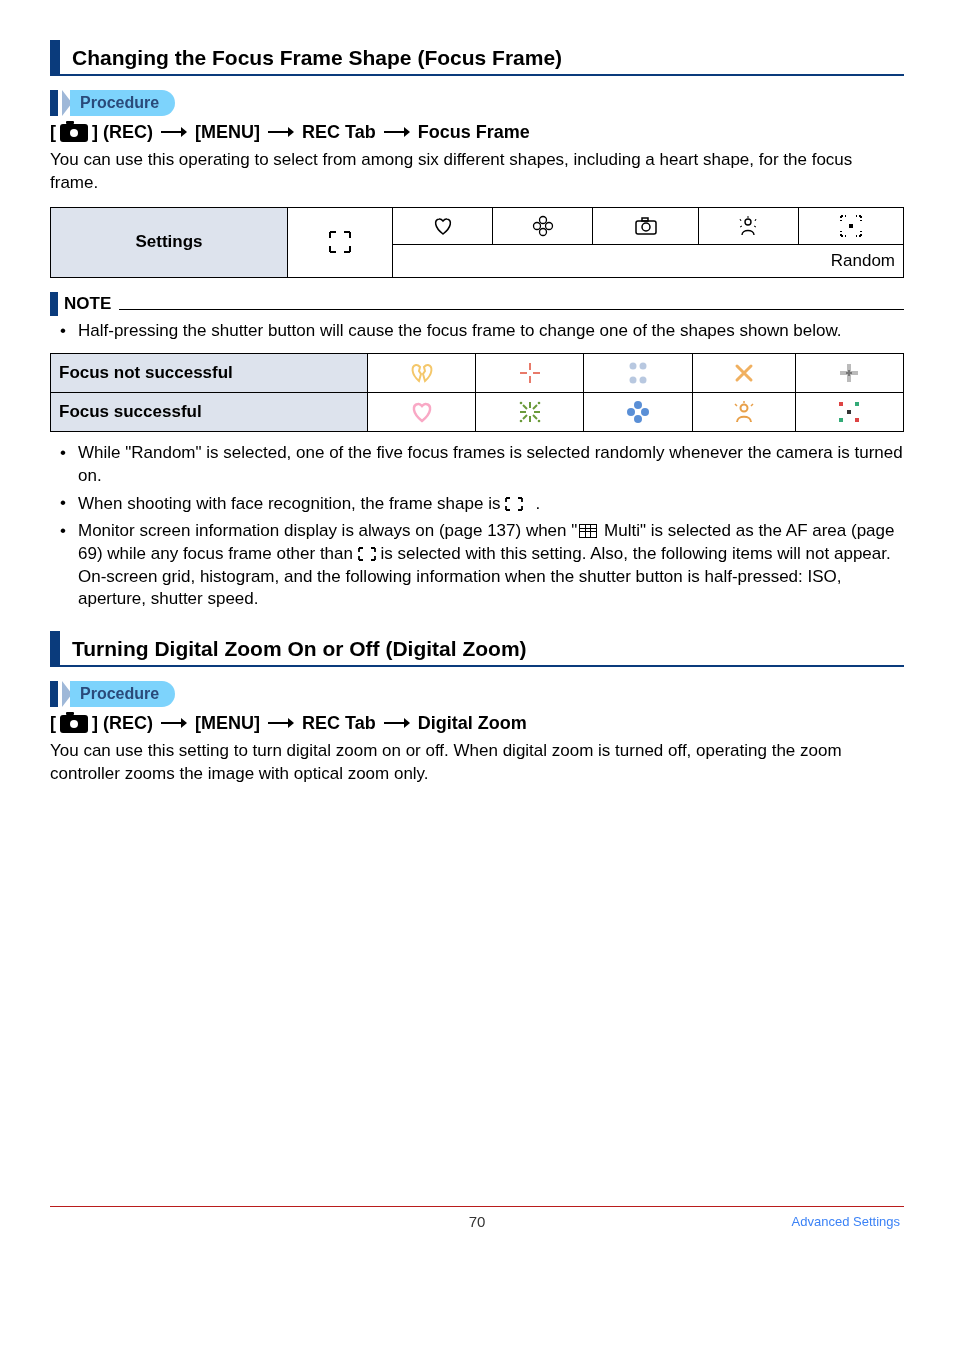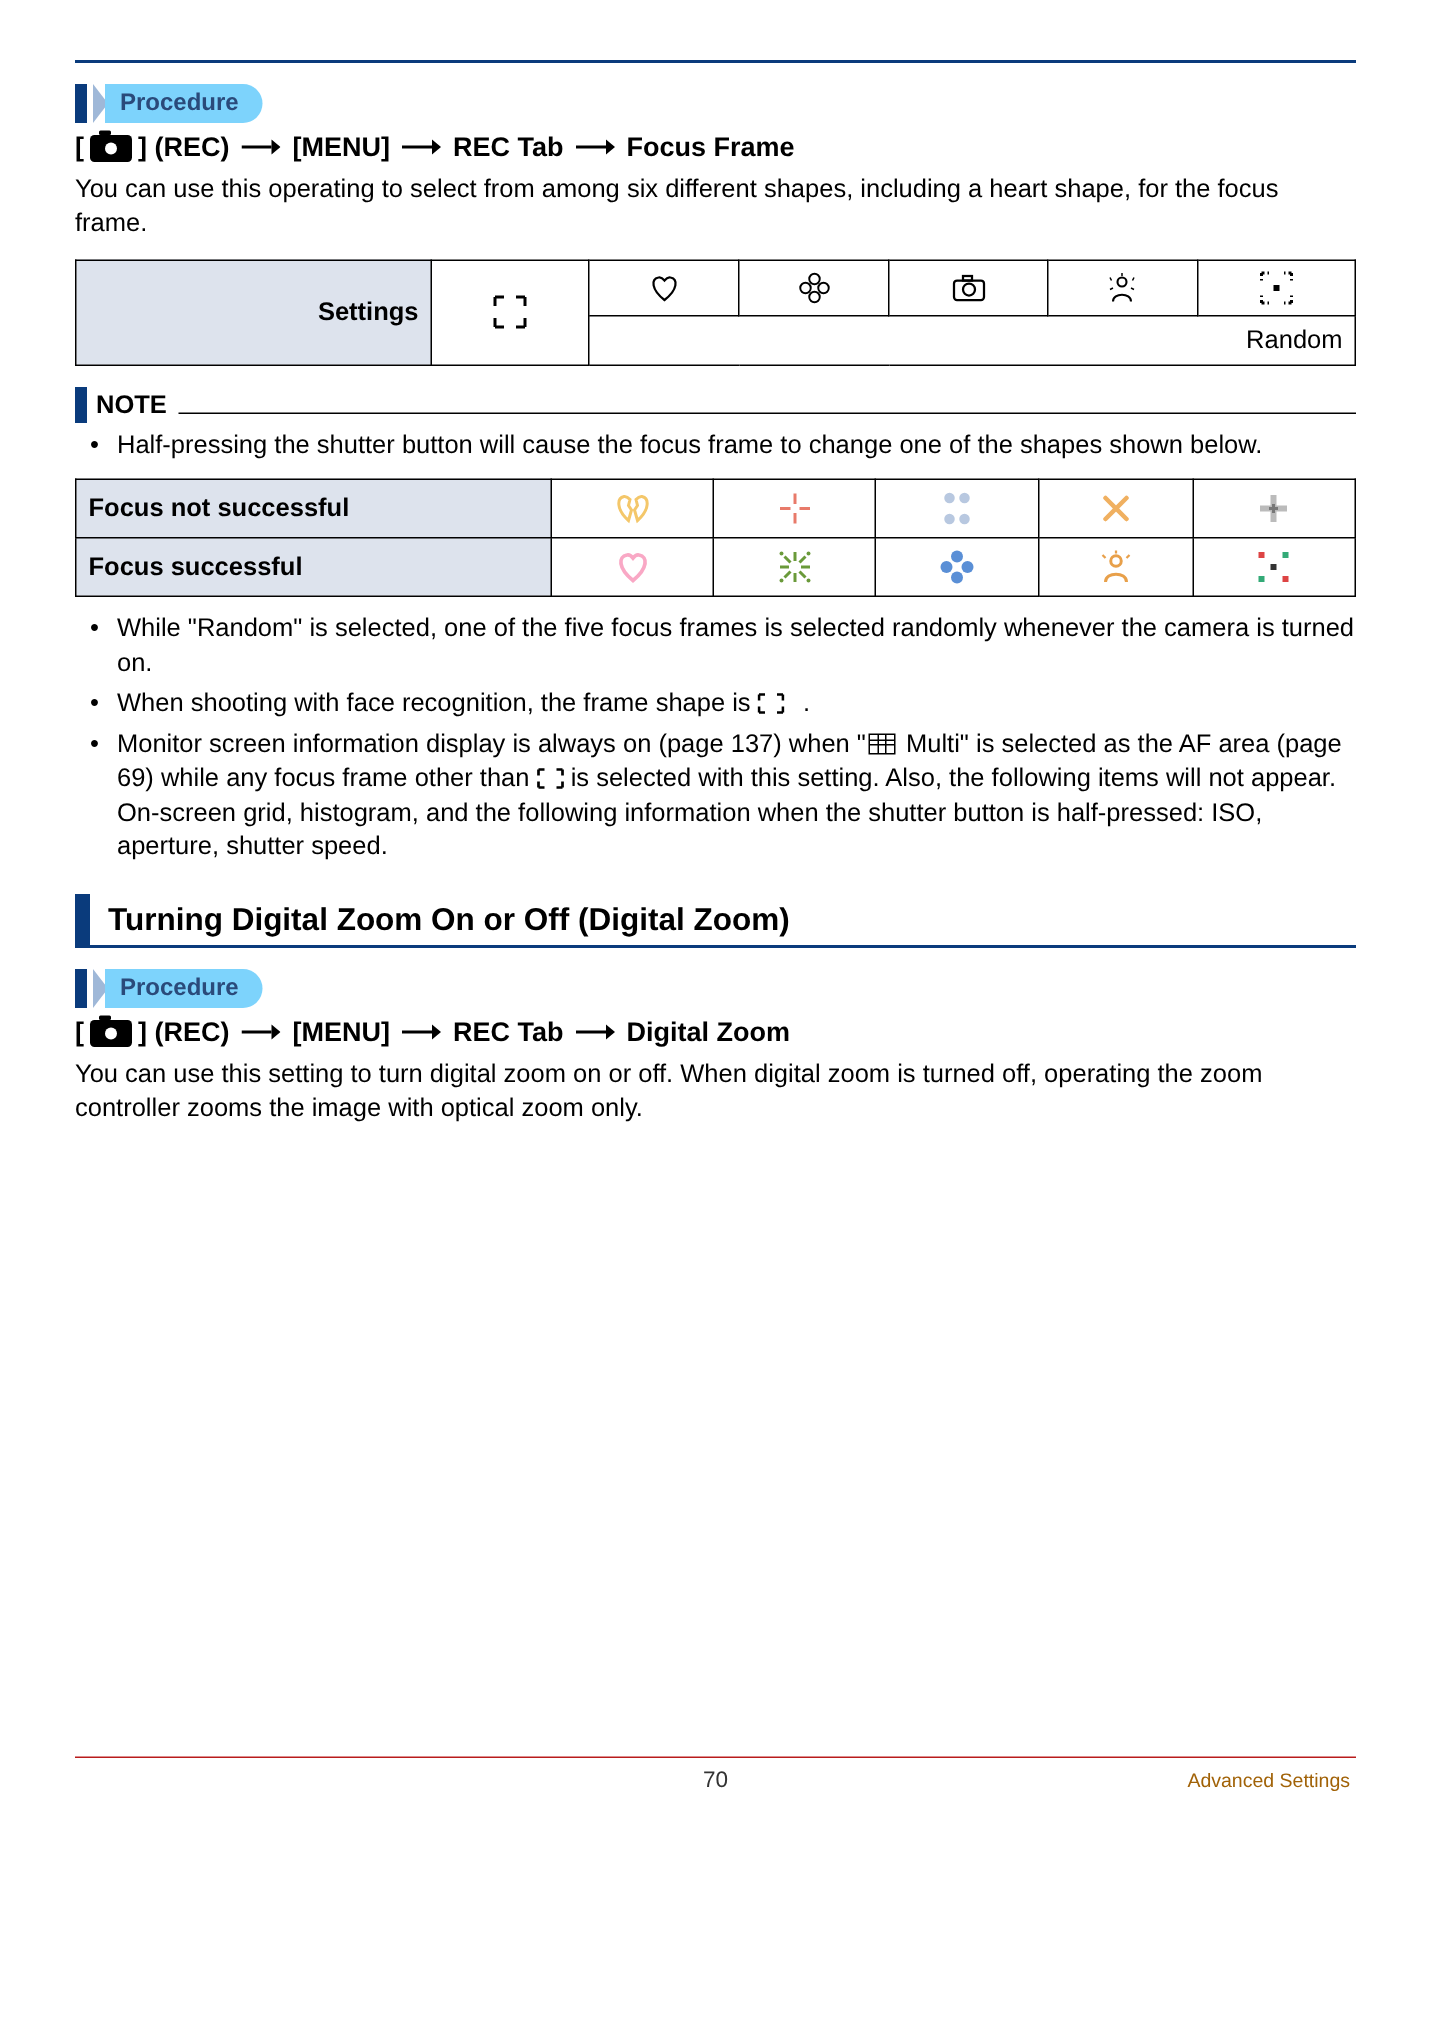--- a/index.html
+++ b/index.html
@@ -108,21 +108,21 @@
   }
   table.settings td, table.settings th {
     border: 1px solid #000;
     padding: 6px 8px;
     text-align: right;
     vertical-align: middle;
   }
   table.settings th {
     background: #dde3ed;
     font-weight: bold;
-    text-align: right;
+    text-align: center;
     width: 220px;
   }
   .note-header {
     display: flex;
     align-items: center;
     margin: 10px 0 2px 0;
   }
   .note-bar {
     width: 8px;
     height: 24px;
@@ -189,21 +189,21 @@
     font-size: 13px;
     color: #333;
   }
   .footer .pagenum {
     flex: 1;
     text-align: center;
     font-size: 15px;
   }
   .footer .right {
     text-align: right;
-    color: #a16207;
+    color: #3b82f6;
   }
   .corner-icon {
     font-family: monospace;
     letter-spacing: 2px;
   }
   .multi-icon {
     display:inline-block;
     width:16px;height:12px;
     border:1.5px solid #000;
     position:relative;
@@ -218,20 +218,21 @@
   .multi-icon::before { left:5px; top:0; width:1px; height:100%; box-shadow:5px 0 0 #000; }
   .multi-icon::after { top:3px; left:0; height:1px; width:100%; box-shadow:0 3px 0 #000; }
 </style>
 </head>
 <body>
 
 <div class="page">
 
   <div class="section-header">
     <div class="bar"></div>
+    <div class="title">Changing the Focus Frame Shape (Focus Frame)</div>
   </div>
 
   <div class="procedure-row">
     <div class="proc-tick"></div>
     <div class="proc-arrow-shape"></div>
     <div class="proc-pill">Procedure</div>
   </div>
 
   <div class="path-line">
     <span>[</span>

